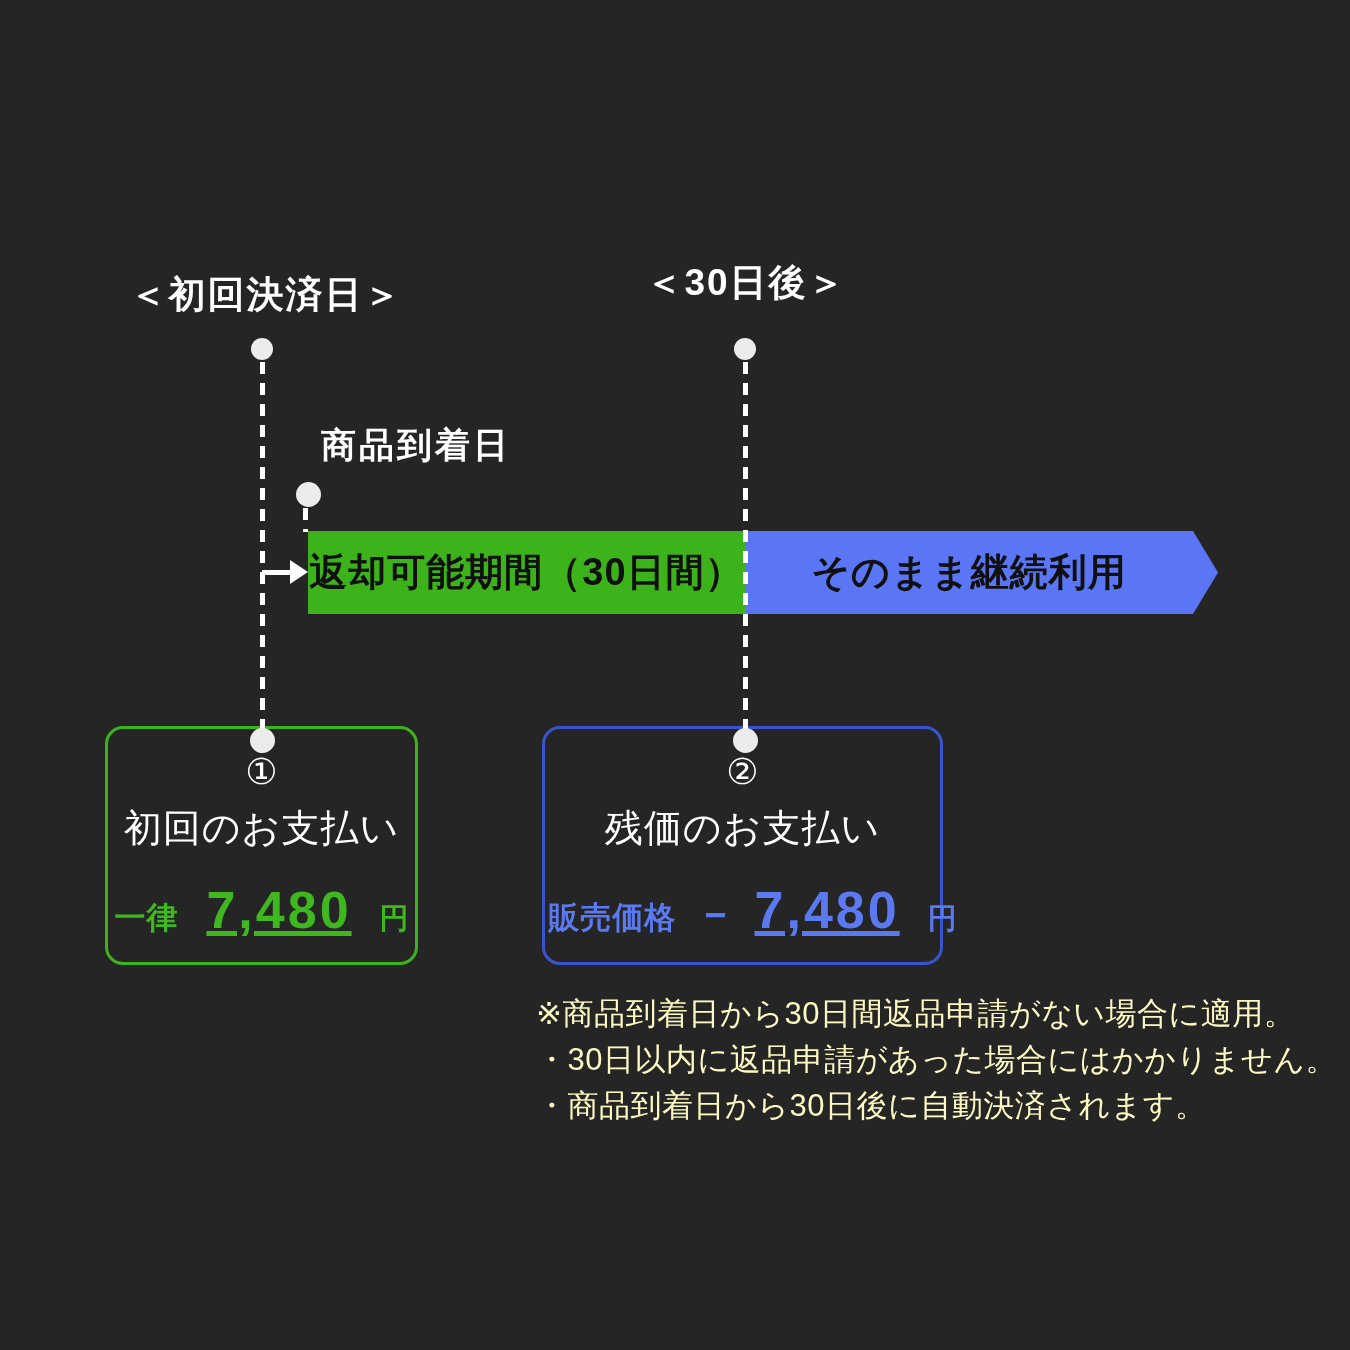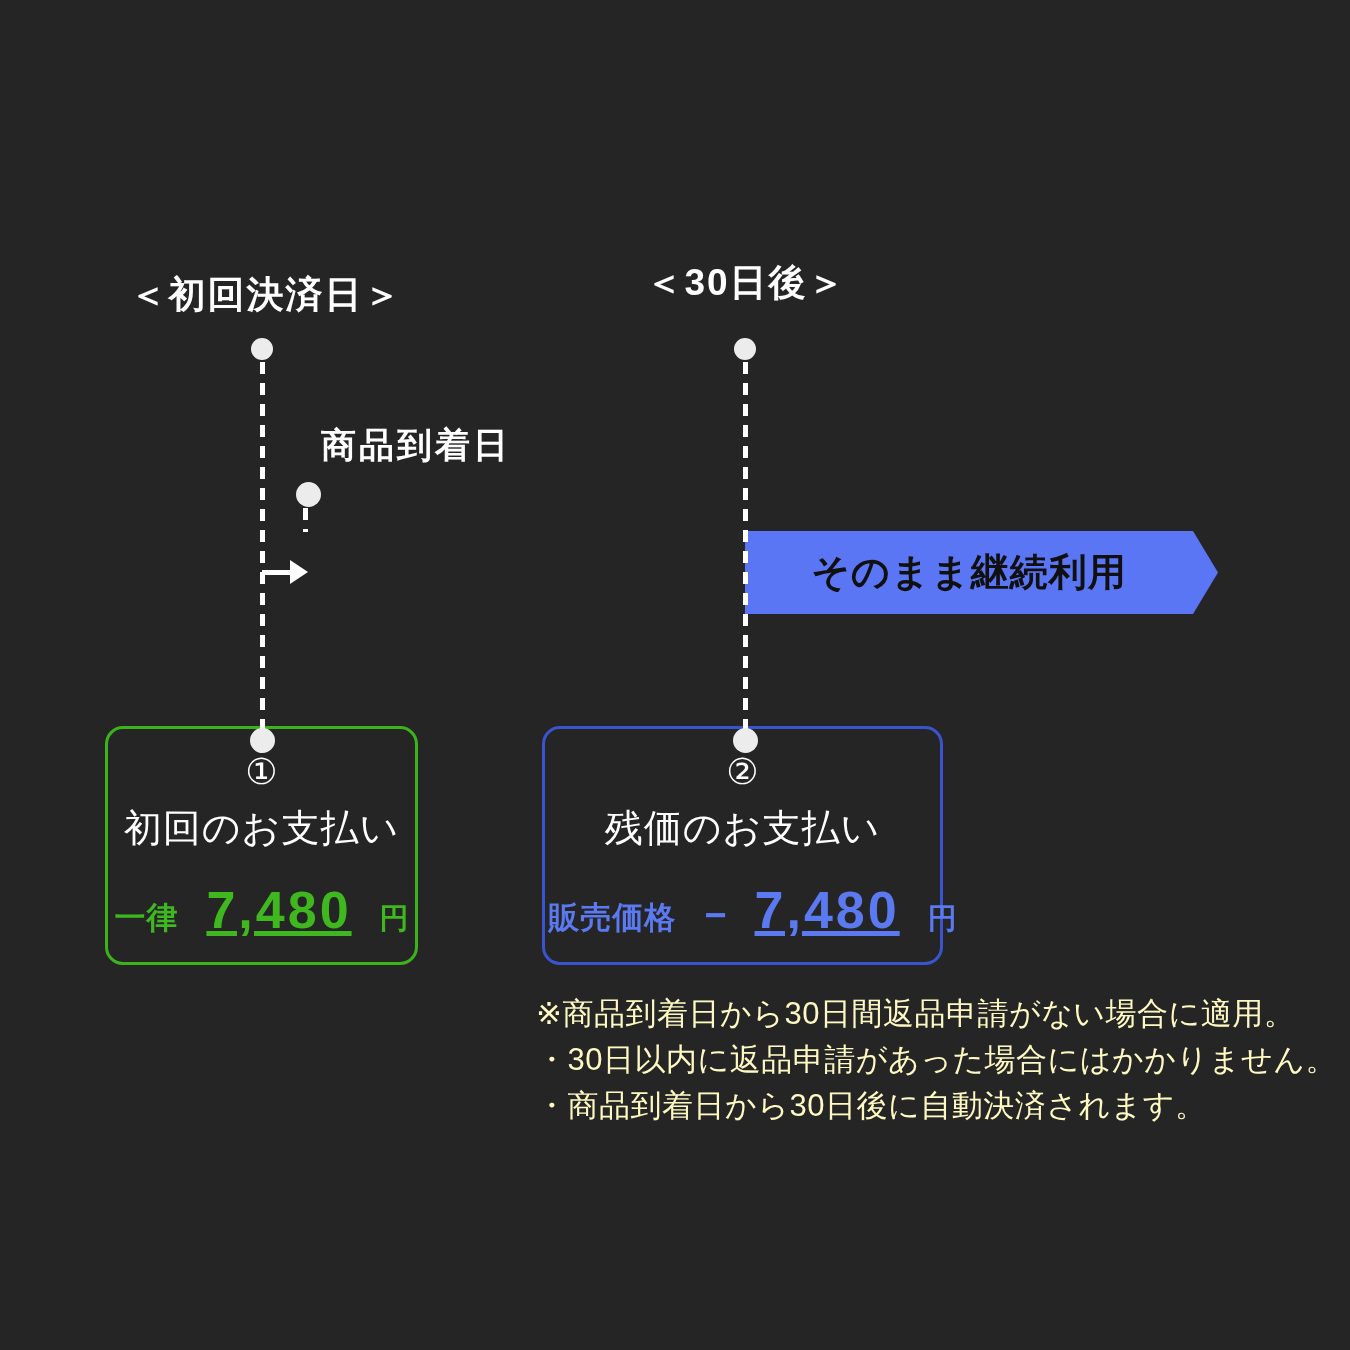--- a/index.html
+++ b/index.html
@@ -193,20 +193,21 @@
   <div id="dash-30days" class="vdash"></div>
   <div id="dash-arrival" class="vdash"></div>
 
   <div id="label-arrival">商品到着日</div>
 
   <div id="arrow-connector">
     <div class="shaft"></div>
     <div class="head"></div>
   </div>
 
+  <div id="bar-return" class="bar">返却可能期間（30日間）</div>
   <div id="bar-continue" class="bar">そのまま継続利用</div>
 
   <div id="card-first" class="card">
     <div class="card-number">①</div>
     <div class="card-title jp">初回のお支払い</div>
     <div class="card-price">
       <span class="price-prefix">一律</span>
       <span class="price-amount">7,480</span>
       <span class="price-unit">円</span>
     </div>

